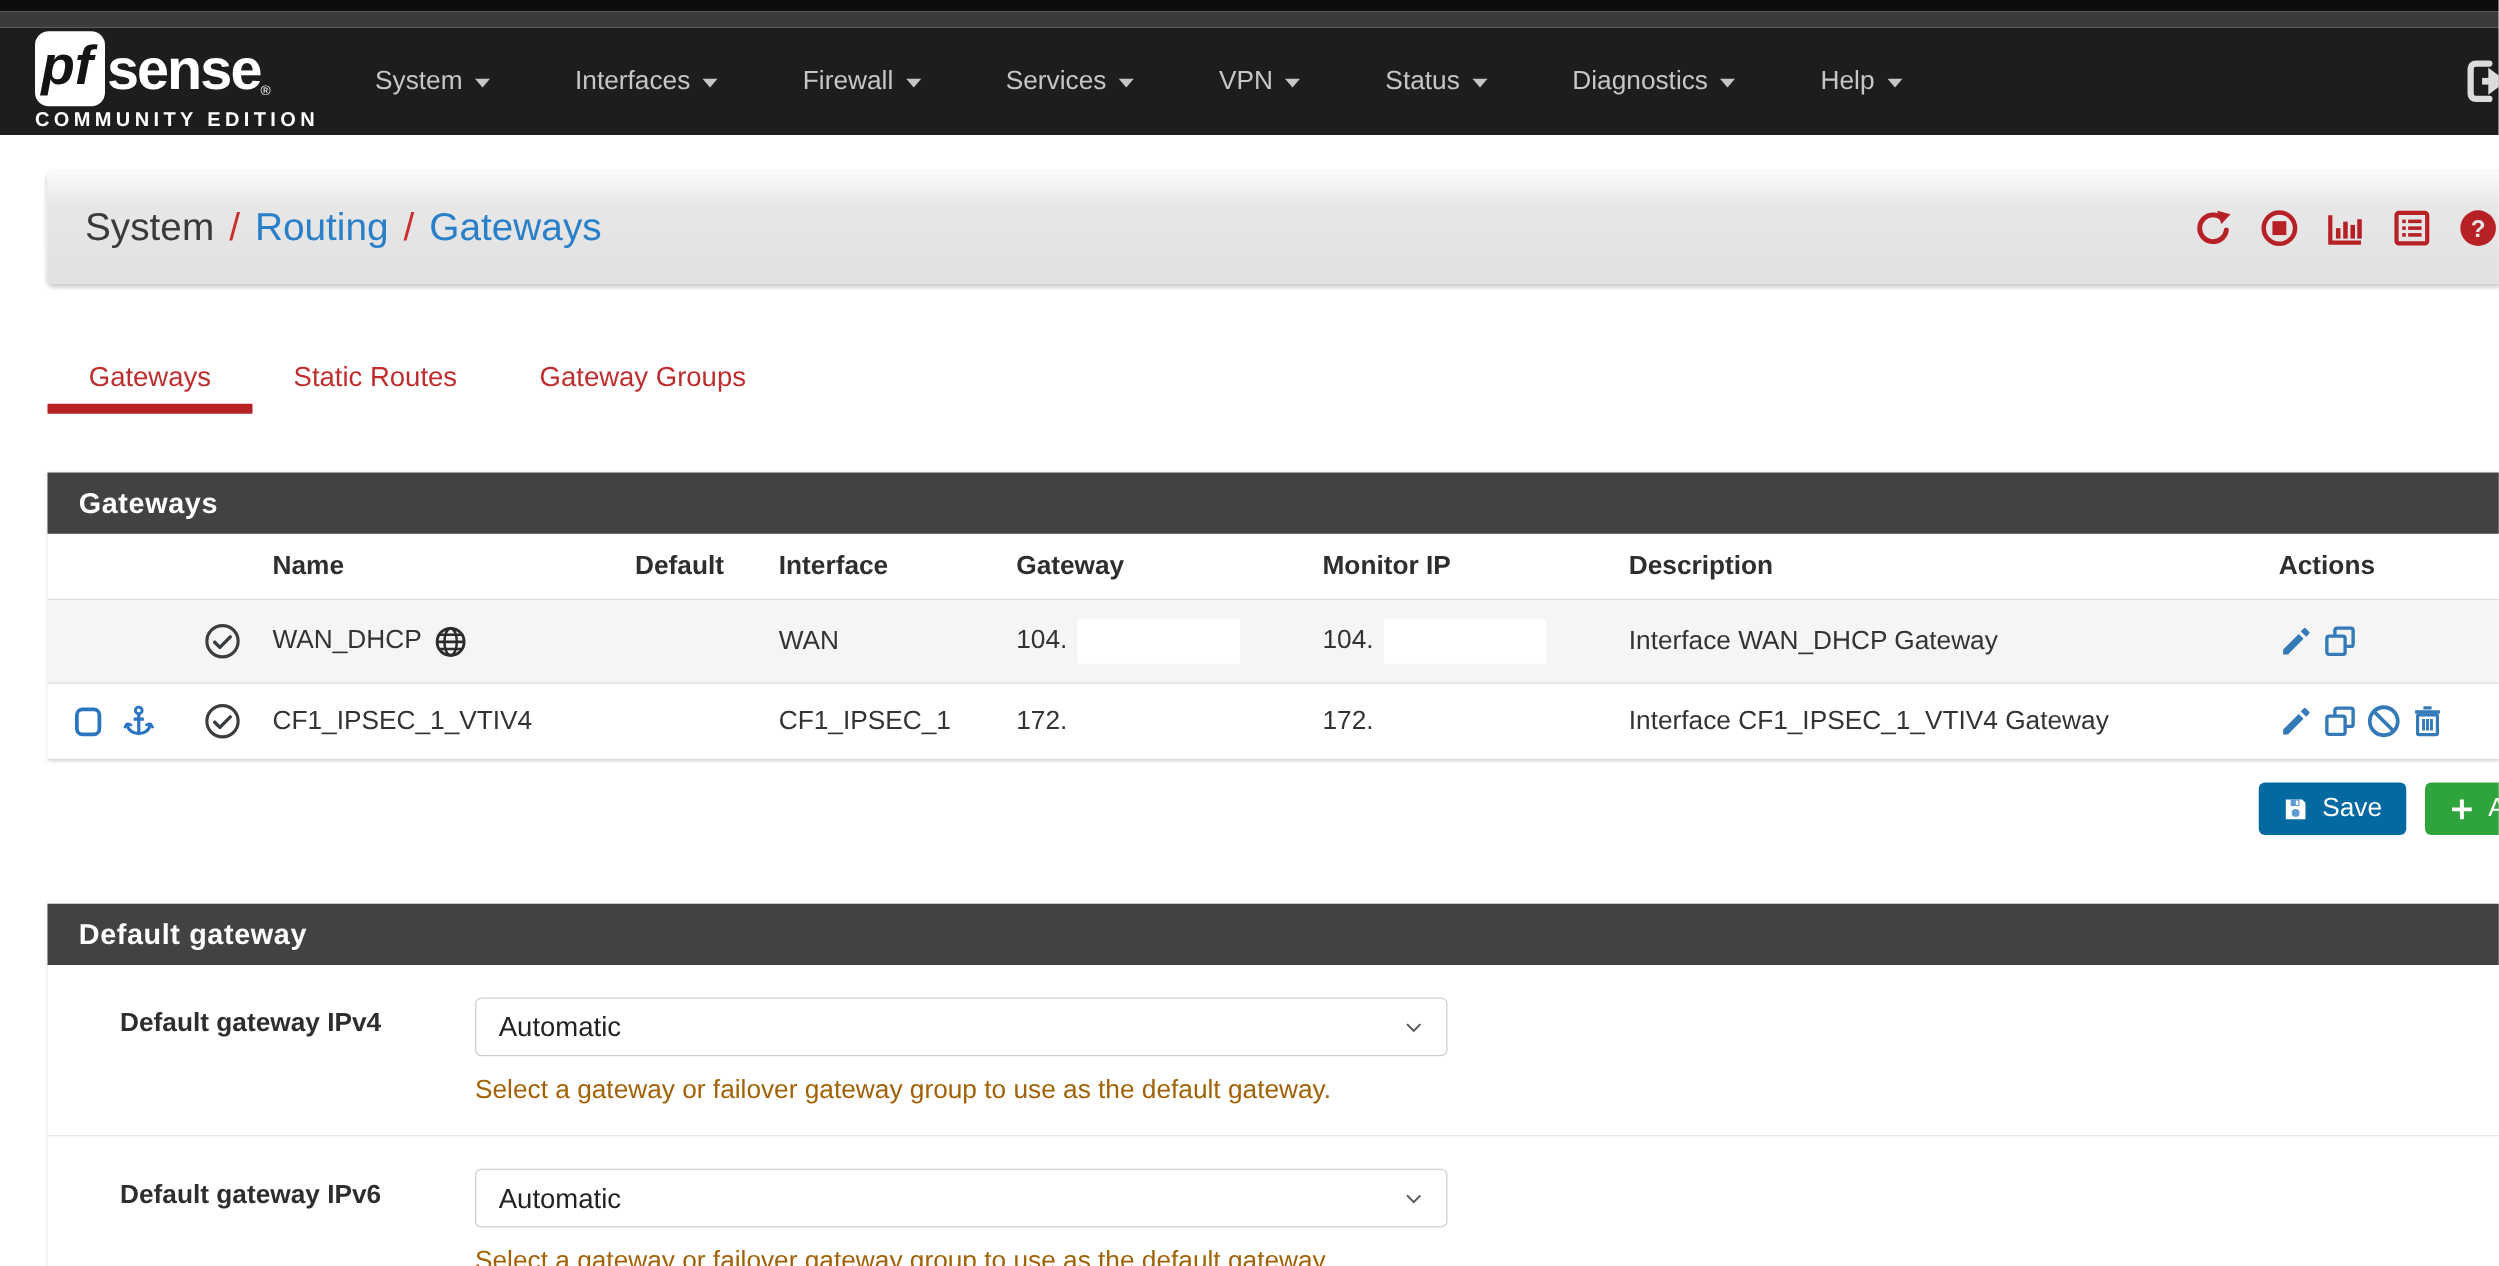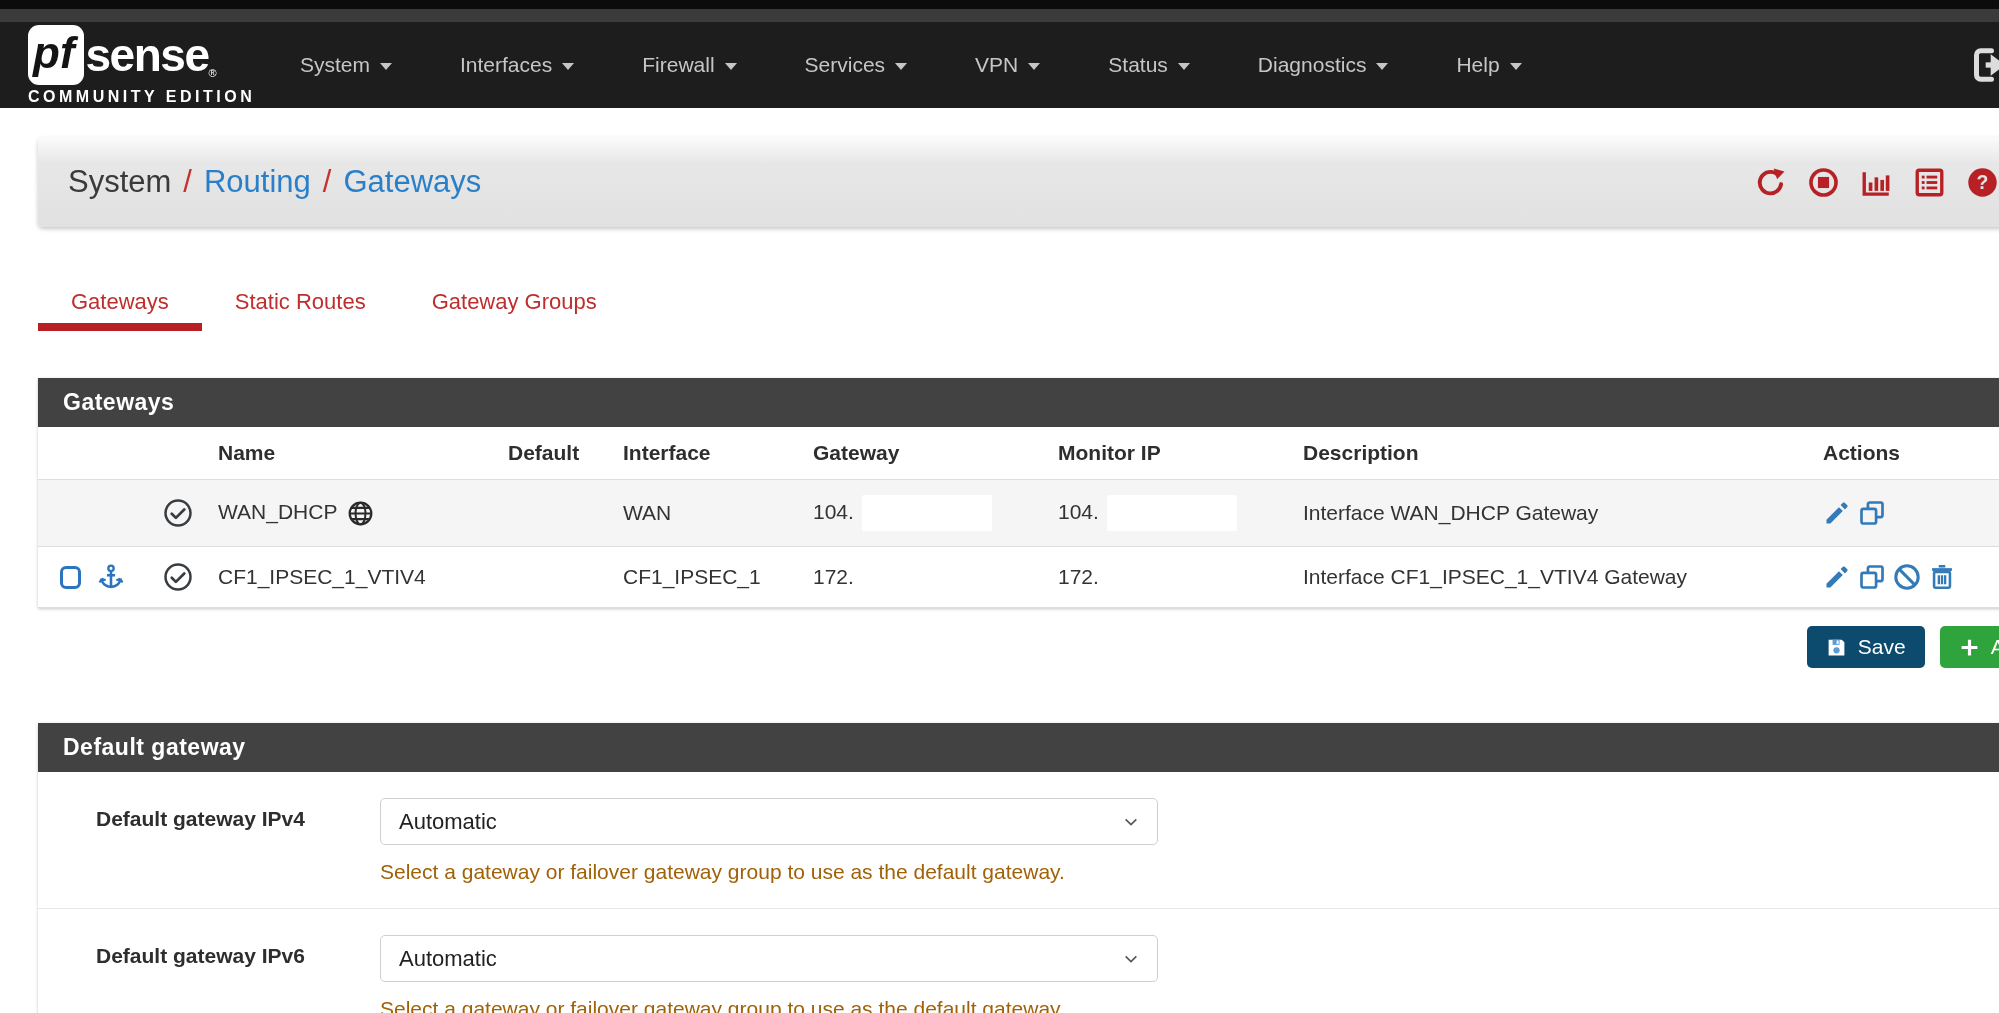--- a/index.html
+++ b/index.html
@@ -69,21 +69,21 @@
             vertical-align: middle; margin-left: 8px; border-radius: 2px; }
   .actions { display: flex; align-items: center; gap: 7px; }
   .actions svg { width: 28px; height: 28px; color: #337ab7; cursor: pointer; display: block; }
 
   
   .btn-row { display: flex; justify-content: flex-end; gap: 15px; margin-top: 18px; }
   .btn { font-size: 21px; color: #fff; border: none; border-radius: 5px; padding: 9px 19px;
          display: inline-flex; align-items: center; gap: 11px; cursor: pointer;
          font-family: "Liberation Sans", sans-serif; }
   .btn svg { width: 21px; height: 21px; display: block; }
-  .btn-save { background: #0c4a6e; }
+  .btn-save { background: #0369a1; }
   .btn-add { background: #2fa43c; padding-right: 40px; }
 
   
   .panel.dg { margin-top: 55px; }
   .field-row { display: flex; padding: 26px 0 24px 0; }
   .field-row + .field-row { border-top: 1px solid #e6e6e6; }
   .field-label { width: 342px; padding-left: 58px; padding-top: 9px; font-weight: bold; font-size: 21px; color: #2e2e2e; }
   .select-box { width: 778px; height: 47px; background: #fff; border: 1px solid #cfcfcf; border-radius: 5px;
                 display: flex; align-items: center; justify-content: space-between; padding: 0 18px;
                 font-size: 22px; color: #222; cursor: pointer; text-align: right; }

